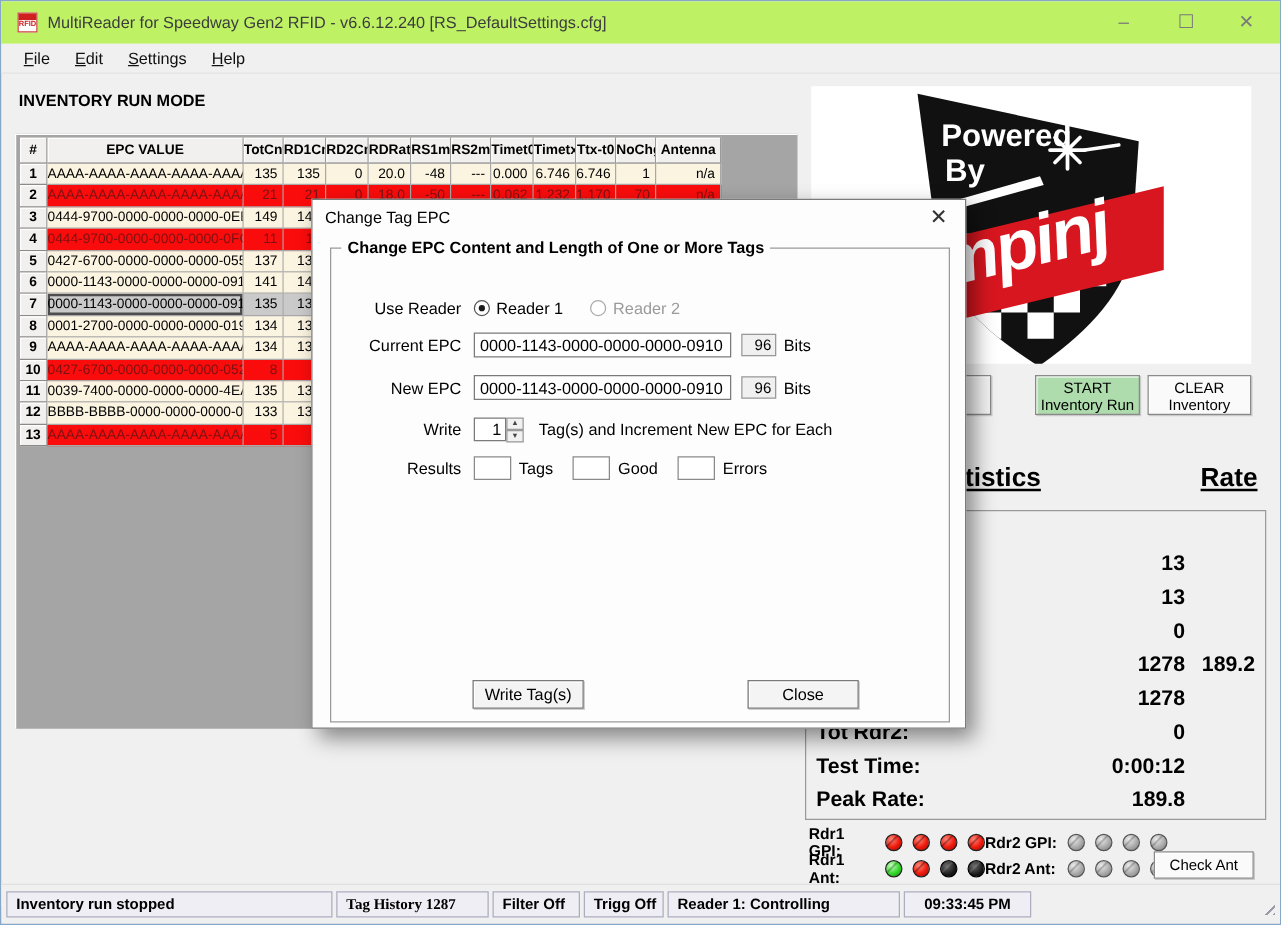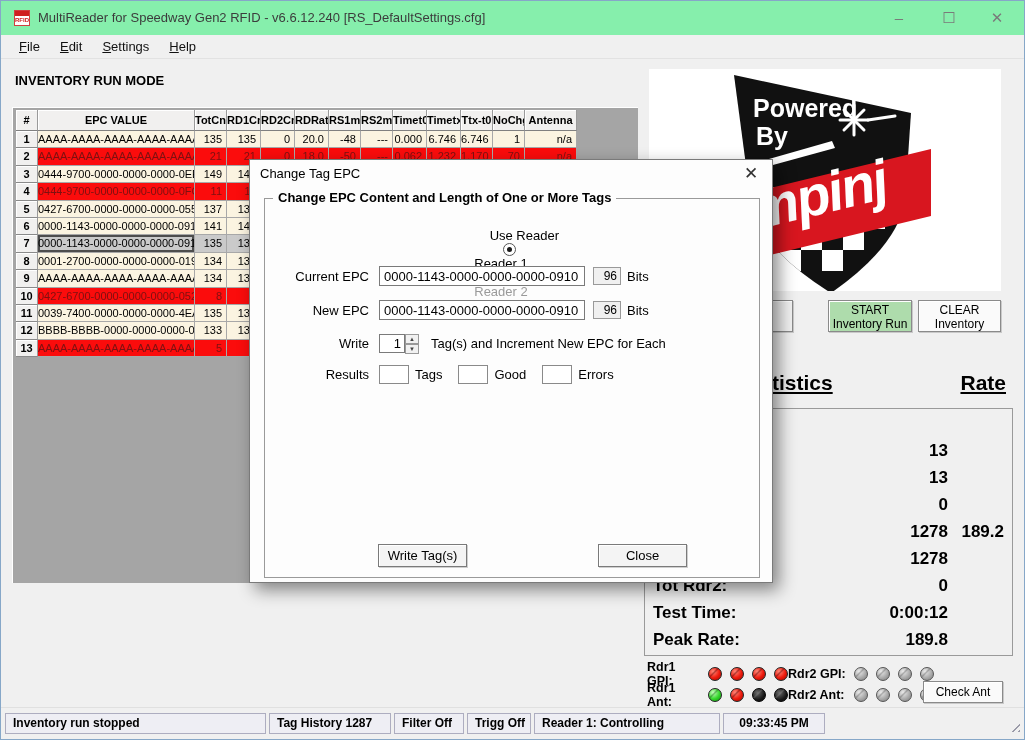--- a/index.html
+++ b/index.html
@@ -1,21 +1,21 @@
 <!DOCTYPE html>
 <html><head>
 <meta charset="utf-8">
 <style>
   * { margin:0; padding:0; box-sizing:border-box; }
   body { font-family:"Liberation Sans", sans-serif; background:#cfd8e2; }
   .screen { position:relative; width:1025px; height:740px; background:#f0f0f0;
             border:1px solid #86a7c8; overflow:hidden; }
 
   
-  .titlebar { position:absolute; left:0; top:0; width:100%; height:34px; background:#86efac; }
+  .titlebar { position:absolute; left:0; top:0; width:100%; height:34px; background:#bef264; }
   .app-icon { position:absolute; left:13px; top:9px; width:16px; height:16px; background:#fff; border:1px solid #d04040; }
   .app-icon .bar { height:5px; background:#cf2020; }
   .app-icon .txt { font-size:6px; font-weight:bold; color:#cf2020; text-align:center; line-height:8px; letter-spacing:0; }
   .title-text { position:absolute; left:37px; top:9px; font-size:13px; color:#3c3c3c; }
   .winbtn { position:absolute; top:0; width:44px; height:33px; text-align:center; line-height:33px;
             font-size:15px; color:#7a7a7a; }
   .winbtn.min { left:876px; } .winbtn.max { left:926px; } .winbtn.cls { left:974px; }
 
   
   .menubar { position:absolute; left:0; top:34px; width:100%; height:24px; background:#f0f0f0;
@@ -489,37 +489,37 @@
         <span class="led gray"></span>
         <span class="led gray"></span>
         <span class="led gray"></span>
         <span class="led gray"></span>
       </div>
     </div>
   <div class="btn btn-checkant">Check Ant</div>
 
   <div class="statusbar" id="statusbar">
       <span class="seg" style="width: 261px;">Inventory run stopped</span>
-      <span class="seg" style="width: 122px;">Tag History 1287</span>
+      <span class="seg" style="width: 122px; font-family: Liberation Serif, serif;">Tag History 1287</span>
       <span class="seg" style="width: 70px;">Filter Off</span>
       <span class="seg" style="width: 64px;">Trigg Off</span>
       <span class="seg" style="width: 186px;">Reader 1: Controlling</span>
       <span class="seg time" style="width: 102px;">09:33:45 PM</span>
     </div>
   <div class="grip"></div>
 
   <div class="dialog">
     <div class="dlg-title">
       <span class="dlg-title-text">Change Tag EPC</span>
       <span class="dlg-x">✕</span>
     </div>
     <div class="groupbox">
       <span class="gb-label">Change EPC Content and Length of One or More Tags</span>
 
-      <div class="drow" style="top:29px;flex-direction:column;">
+      <div class="drow" style="top:40px;">
         <span class="dlabel">Use Reader</span>
         <span class="radio checked"></span>
         <span class="rlabel">Reader 1</span>
         <span class="radio disabled"></span>
         <span class="rlabel disabled">Reader 2</span>
       </div>
 
       <div class="drow" style="top:67px;">
         <span class="dlabel">Current EPC</span>
         <input class="tinput" value="0000-1143-0000-0000-0000-0910" style="">

